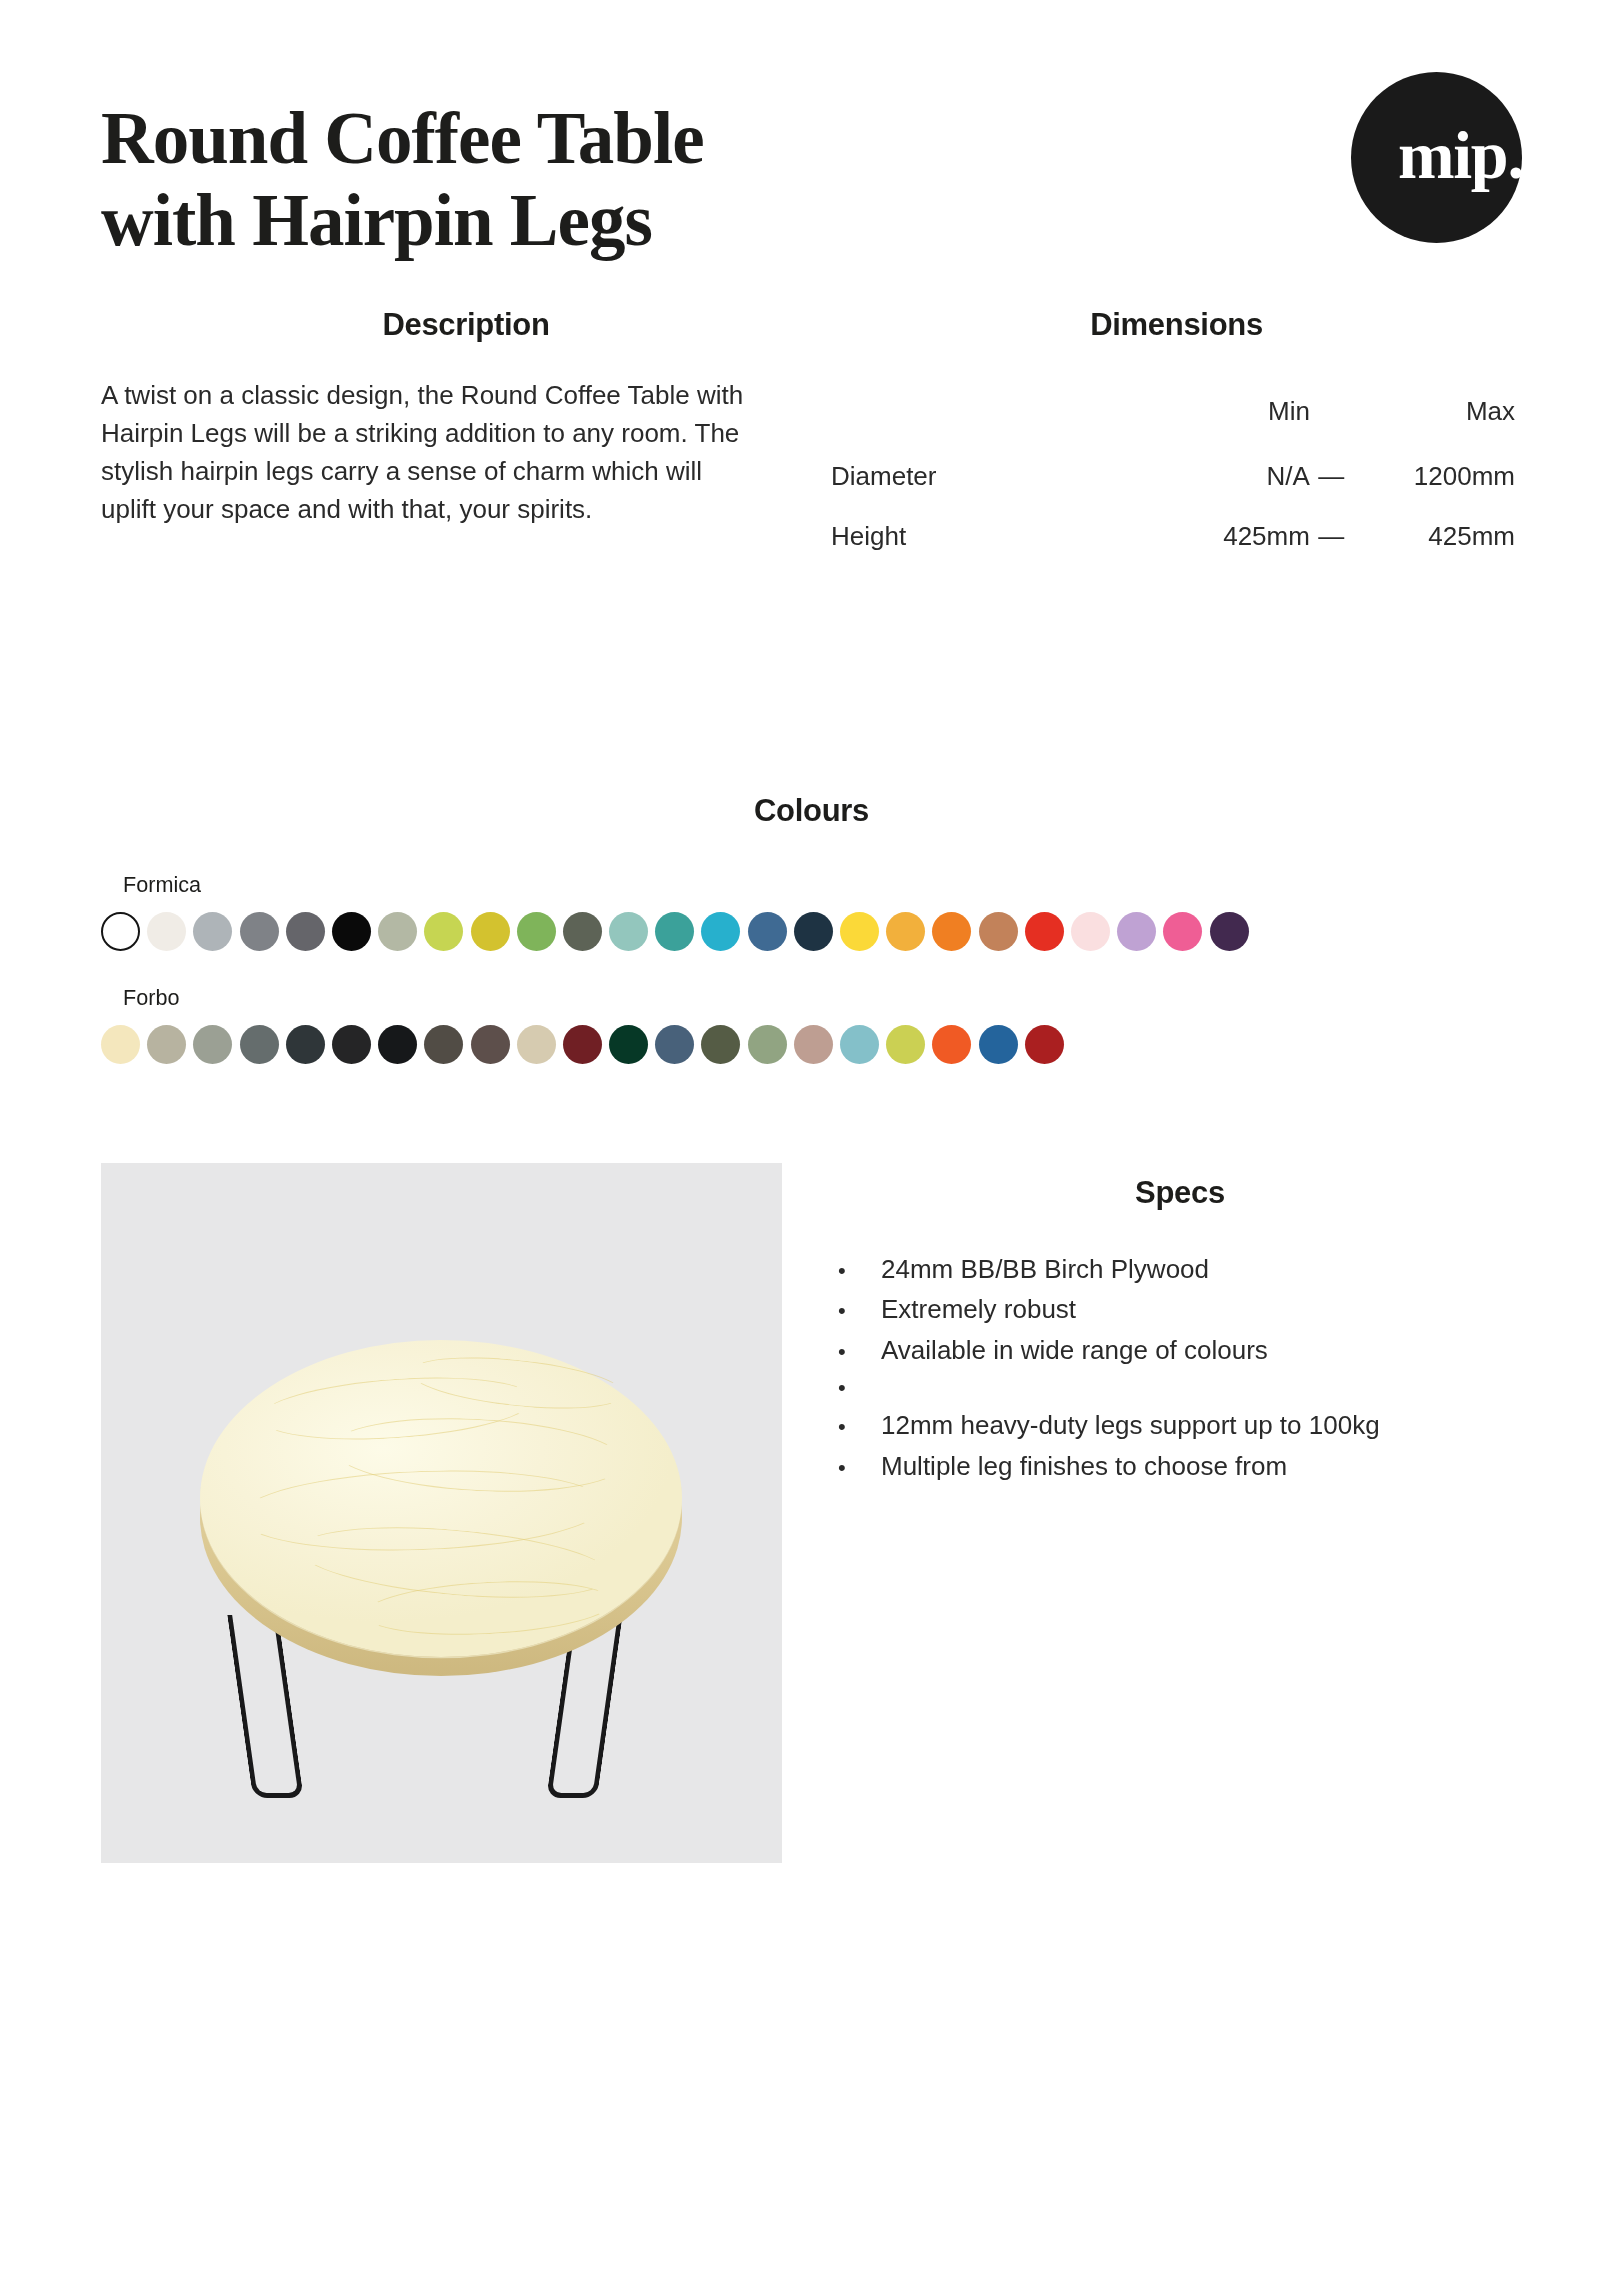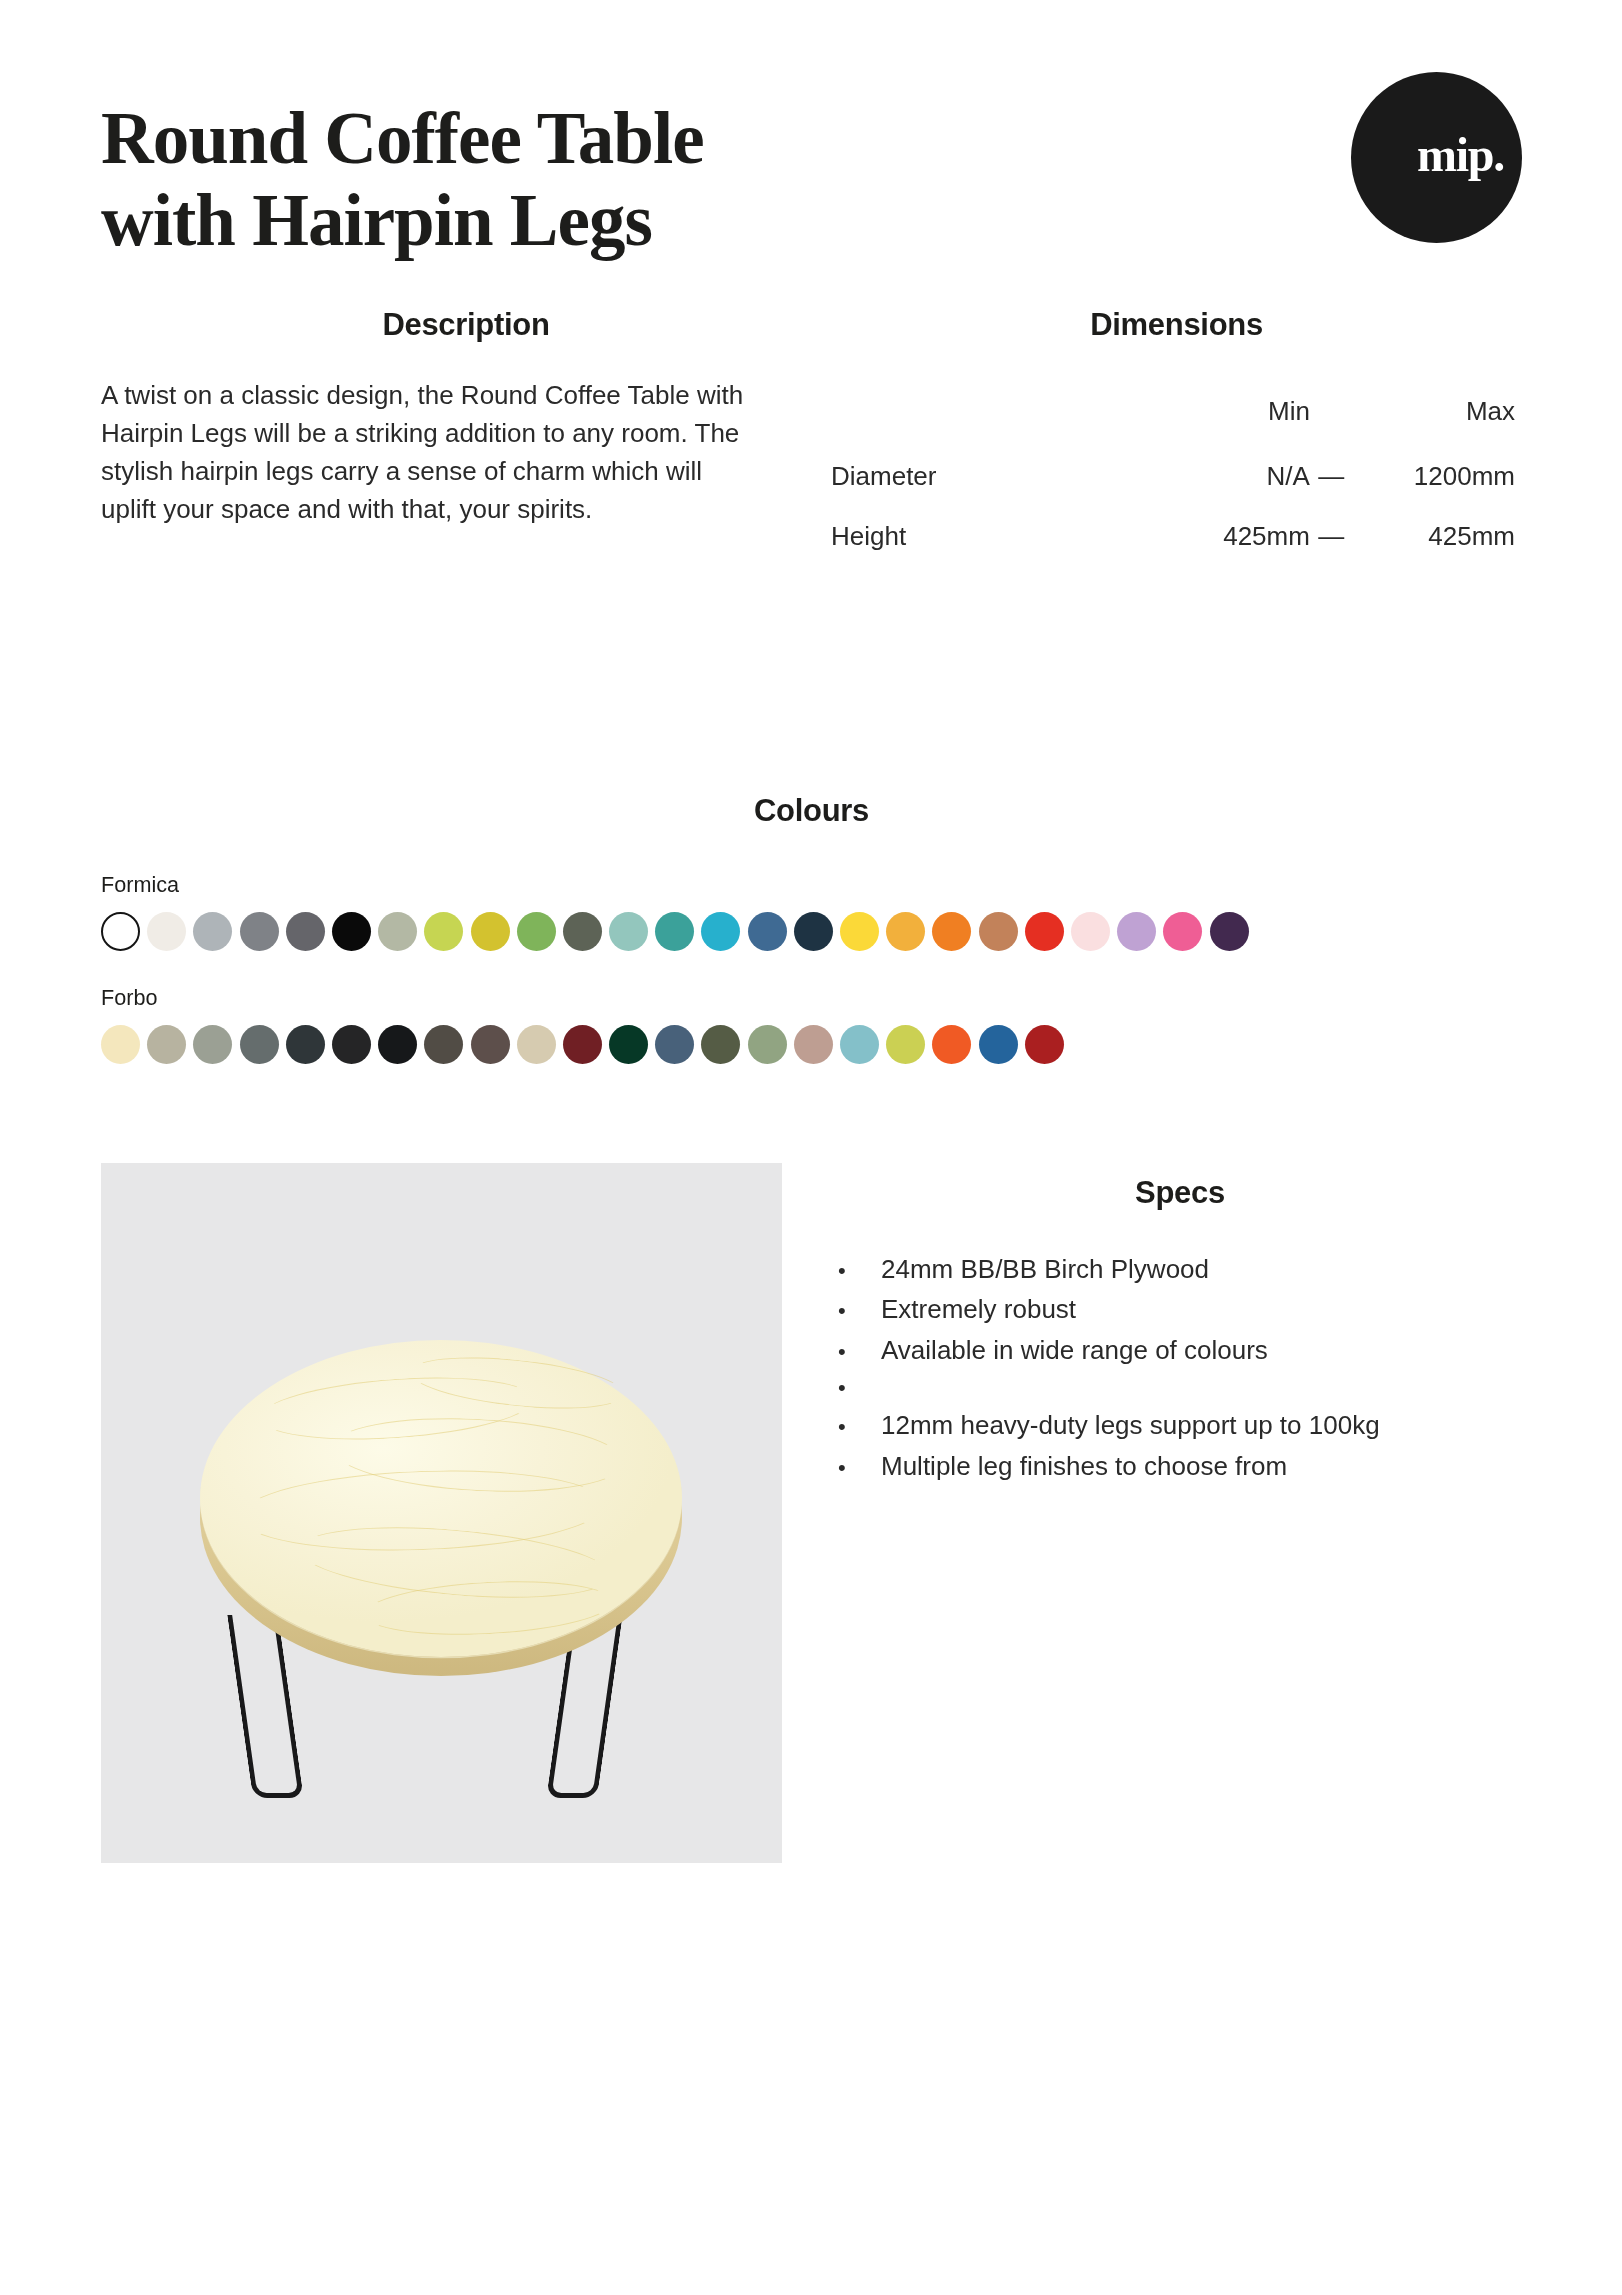--- a/index.html
+++ b/index.html
@@ -47,21 +47,21 @@
     border-radius: 50%;
     background: #1a1a1a;
     display: flex;
     align-items: center;
     justify-content: center;
     flex: none;
     margin-top: -26px;
   }
   .logo-text {
     color: #ffffff;
-    font-size: 48px;
+    font-size: 68px;
     font-weight: 700;
     letter-spacing: -1.3px;
     line-height: 1;
     transform: translateY(-2.6px);
     margin-left: 48px;
   }
 
   
   .sec-heading {
     font-size: 31px;
@@ -111,20 +111,21 @@
   .colours-block { margin-top: 226px; }
 
   .swatch-group { margin-top: 34px; }
   .swatch-group:first-of-type { margin-top: 43px; }
 
   .swatch-label {
     font-size: 21.6px;
     font-weight: 400;
     color: #1d1d1b;
     margin-bottom: 14.4px;
+    margin-left: 22px;
   }
 
   .swatch-row {
     display: flex;
     gap: 7.2px;
     flex-wrap: nowrap;
   }
 
   .swatch {
     width: 39px;

